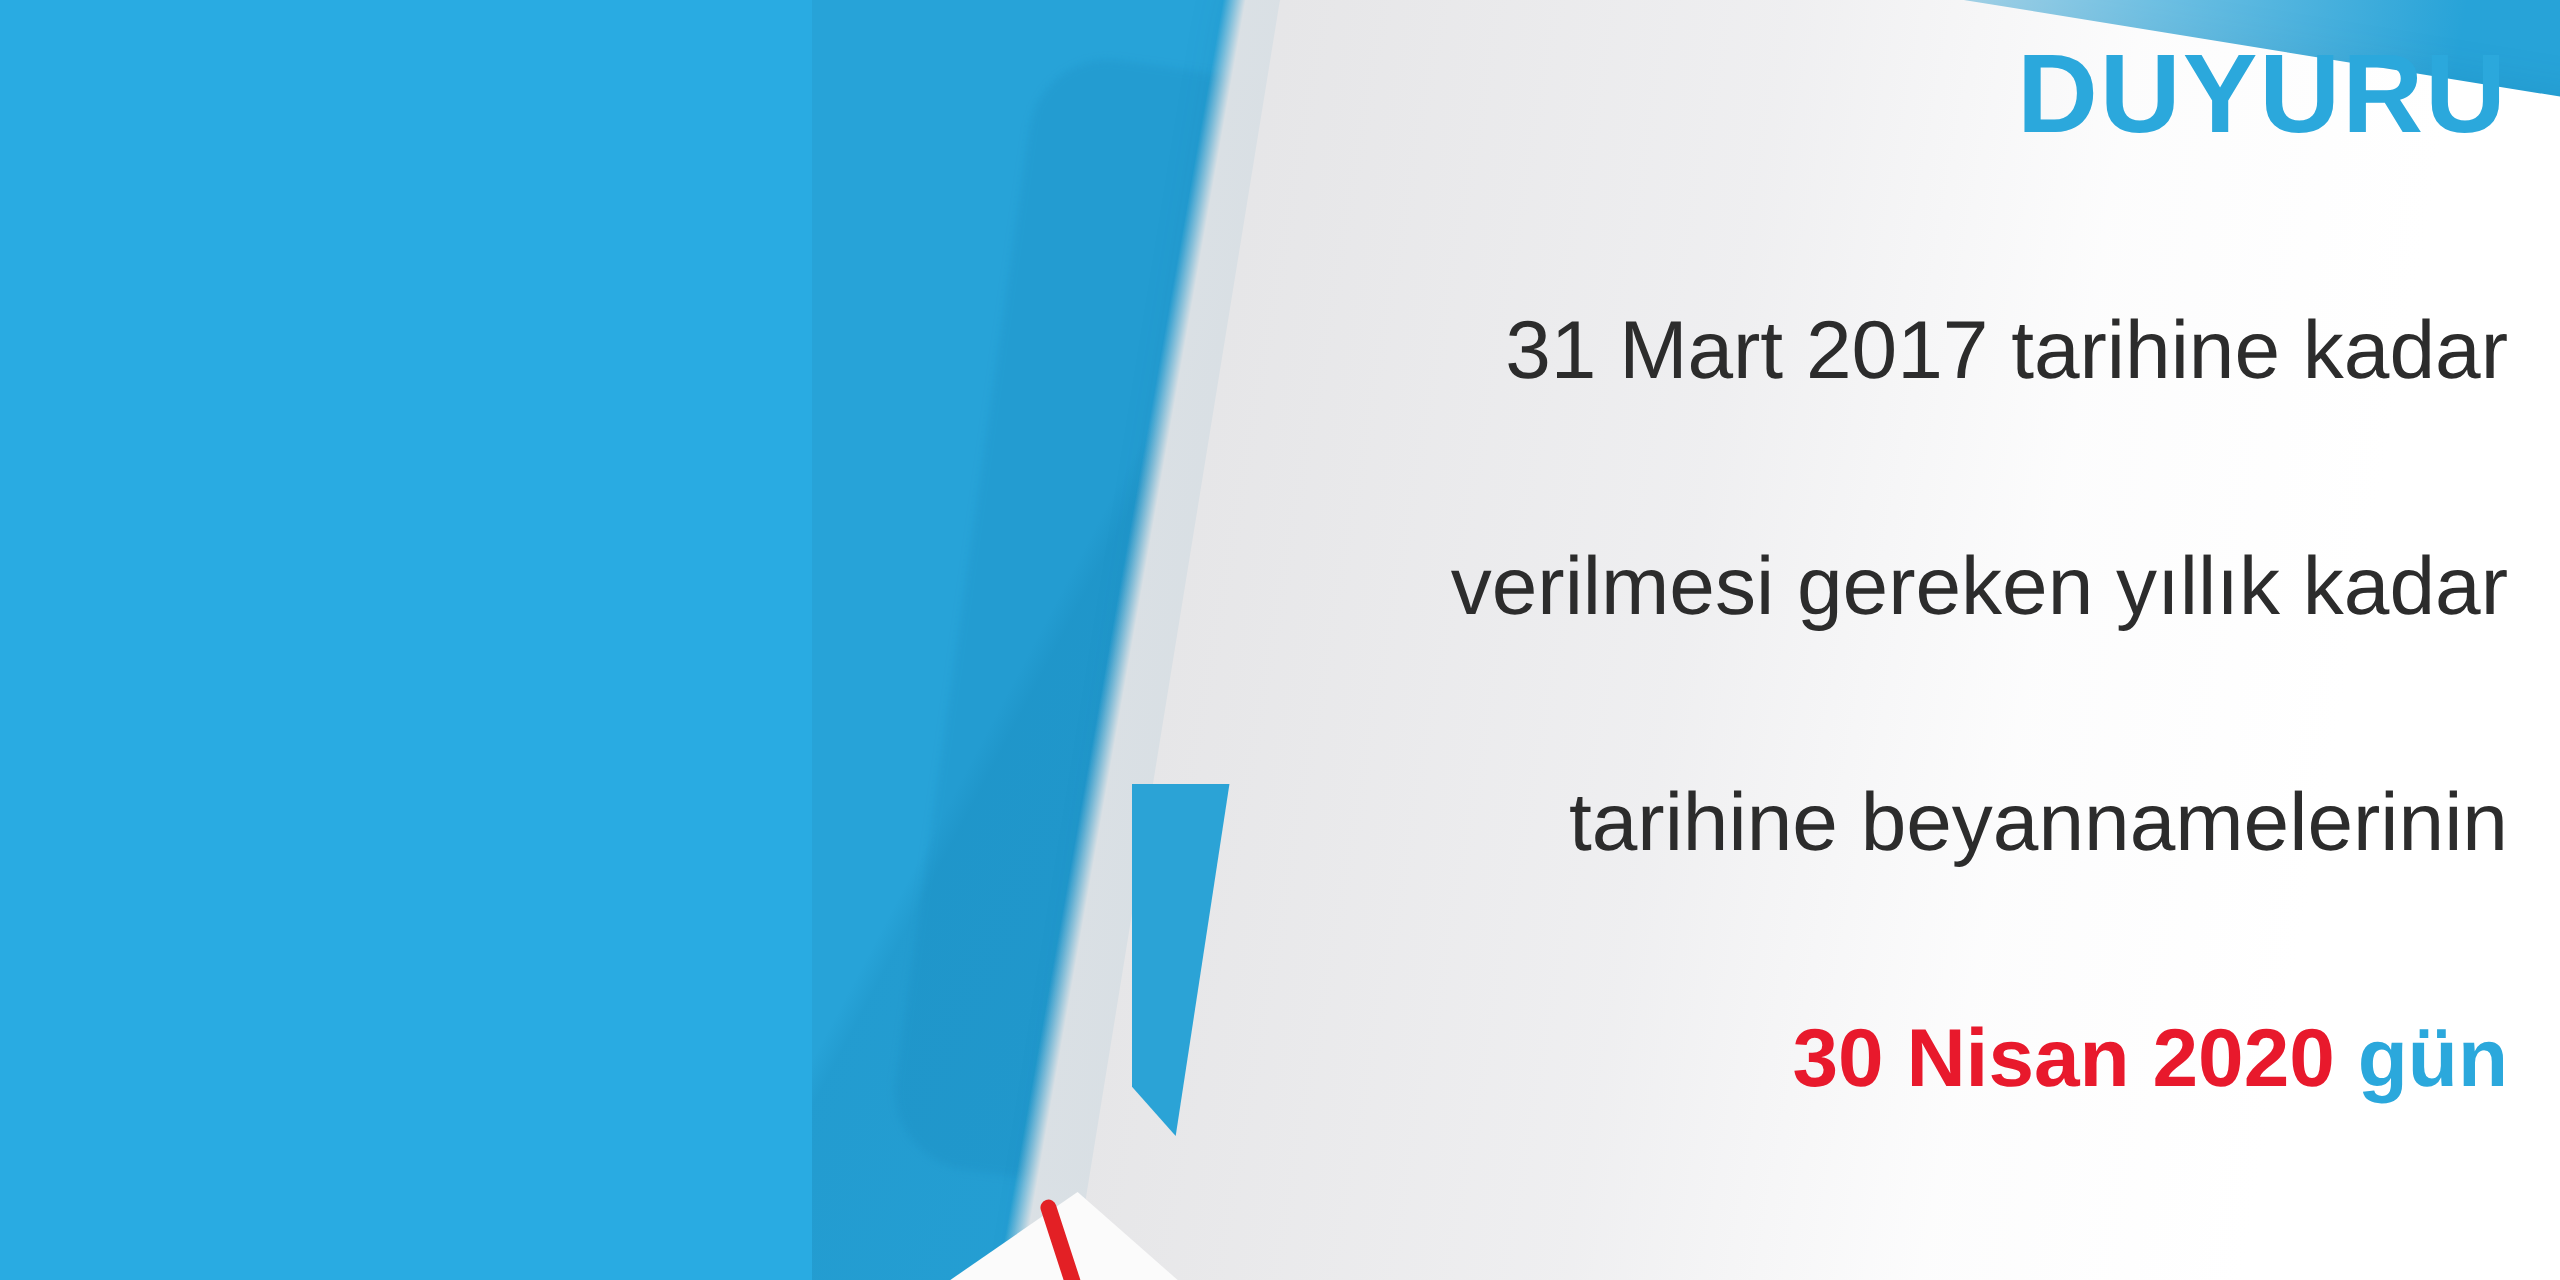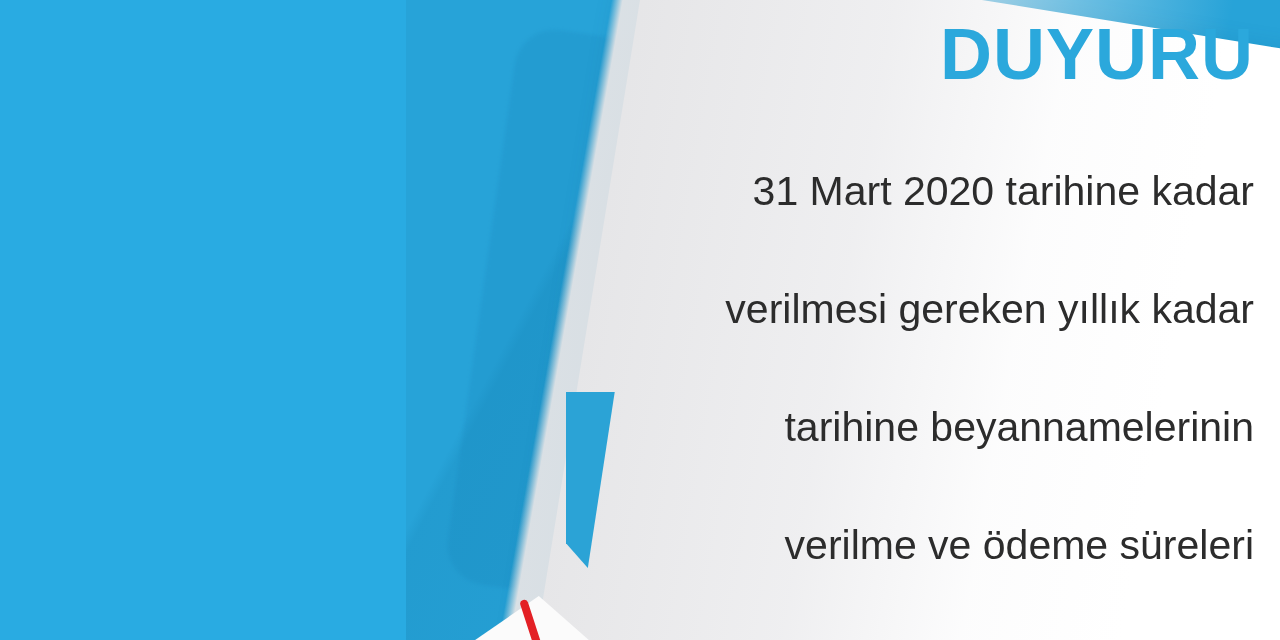--- a/index.html
+++ b/index.html
@@ -120,21 +120,21 @@
   
   .content {
     position: absolute;
     right: 26px;
     top: 0;
     width: 700px;
     text-align: right;
   }
   .title {
     margin: 18px 0 0 0;
-    font-size: 72px;
+    font-size: 56px;
     line-height: 1.02;
     font-weight: bold;
     letter-spacing: 1px;
     color: #2BA8DC;
   }
   .body-text {
     margin-top: 12px;
     font-size: 41px;
     line-height: 59px;
     color: #2c2c2c;
@@ -167,24 +167,23 @@
     <div class="wedge"></div>
     <div class="paper-tri"></div>
     <div class="pen"></div>
   </div>
 
   <div class="content">
 
     <div class="title">DUYURU</div>
 
     <div class="body-text">
-      <span class="line">31 Mart 2020 tarihine kadar</span>
+      <span class="line">31 Mart 2017 tarihine kadar</span>
       <span class="line">verilmesi gereken yıllık kadar</span>
       <span class="line">tarihine beyannamelerinin</span>
-      <span class="line">verilme ve ödeme süreleri</span>
       <span class="line"><span class="hl-red">30 Nisan 2020</span> <span class="hl-blue">gün</span></span>
       
       
       
     </div>
 
   </div>
 </div>
 
 </body></html>

